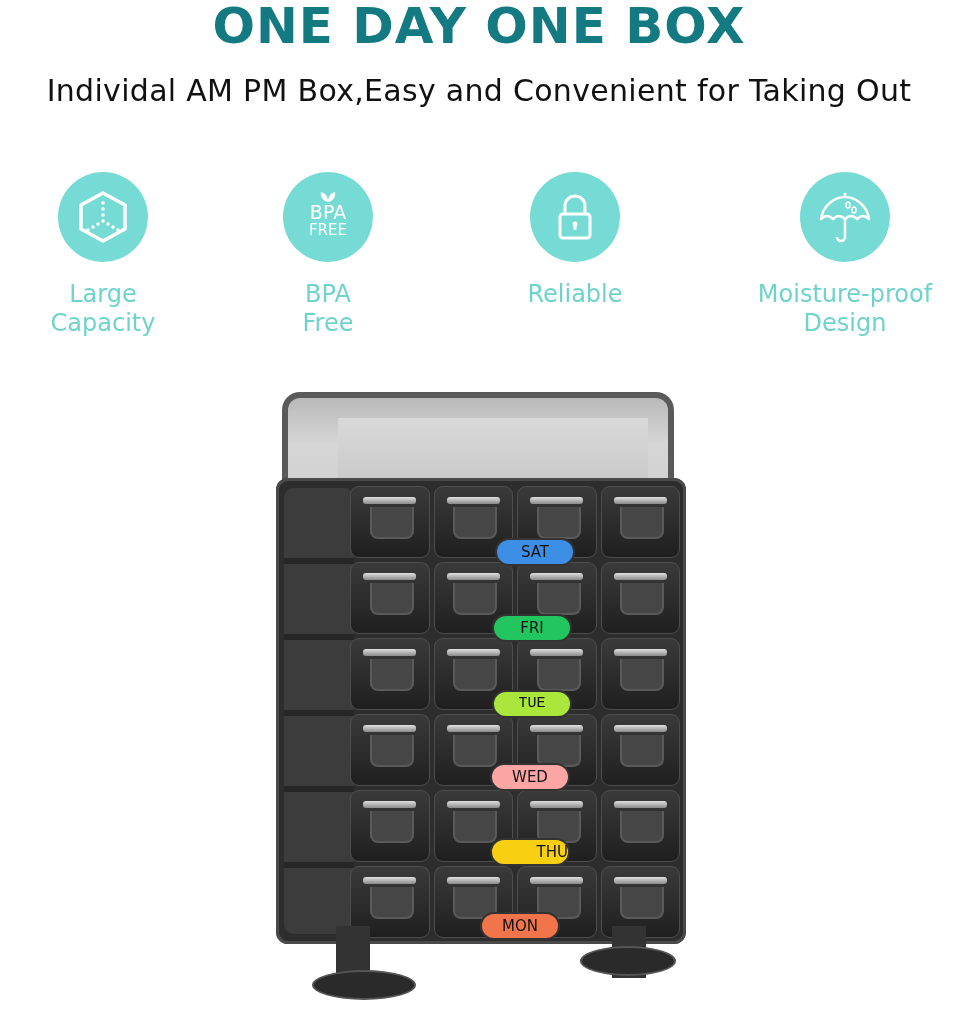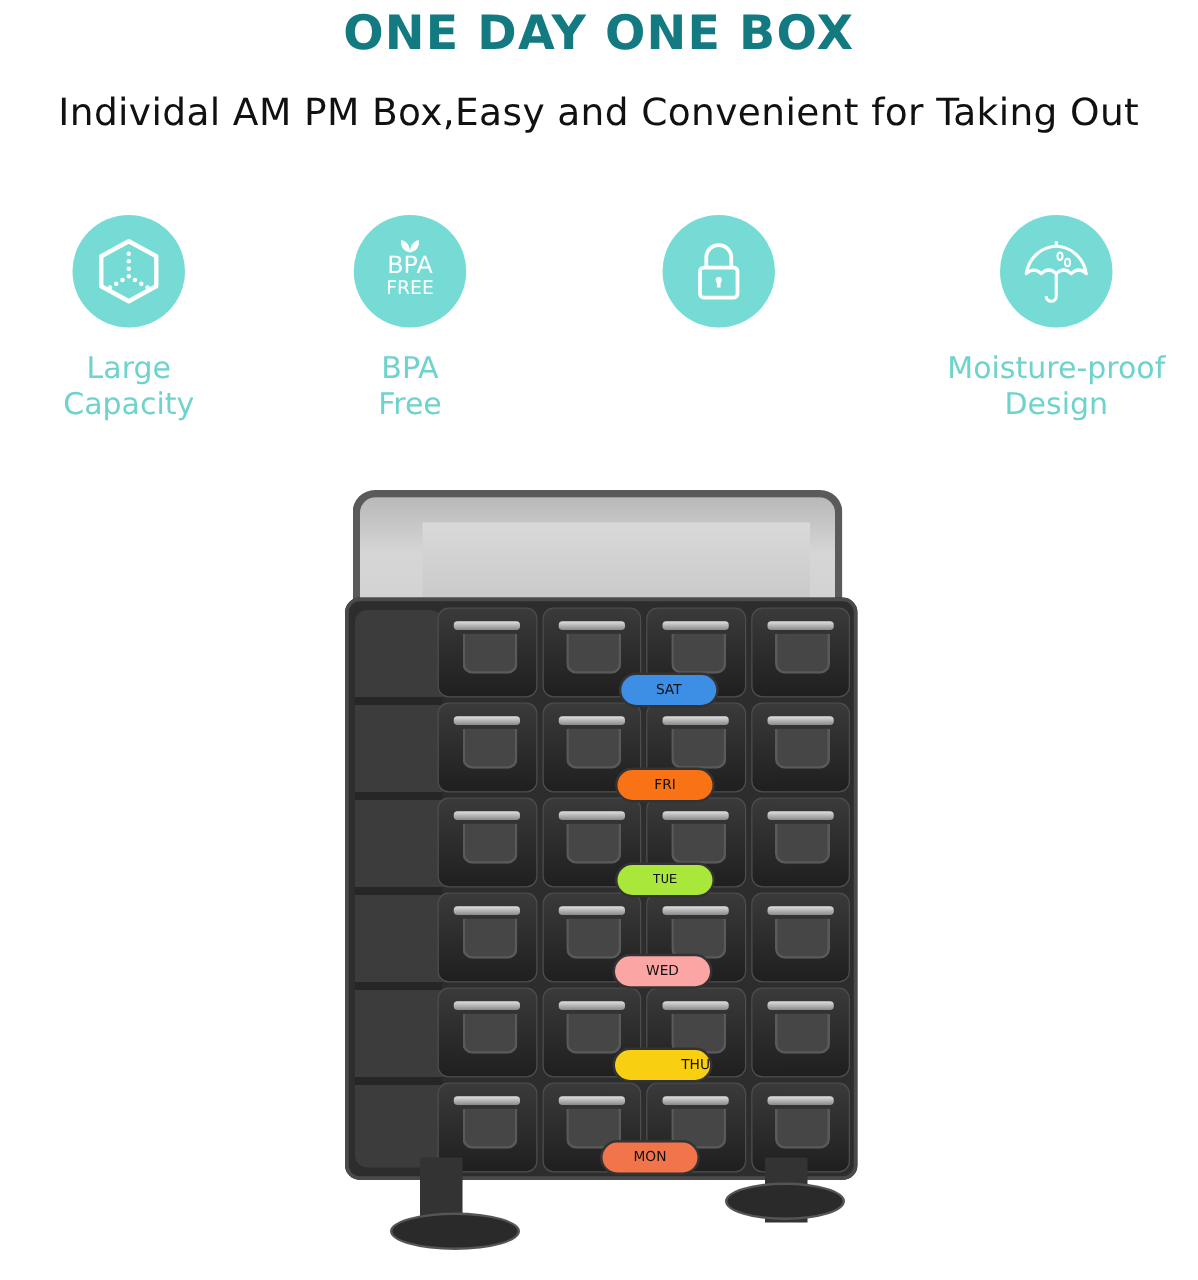--- a/index.html
+++ b/index.html
@@ -2,21 +2,21 @@
 <html><head>
 <meta charset="utf-8">
 <style>
   * { margin: 0; padding: 0; box-sizing: border-box; }
   html, body { width: 958px; height: 1024px; background: #ffffff; overflow: hidden; }
   body { position: relative; font-family: "DejaVu Sans", sans-serif; }
 
   .title {
     position: absolute; left: 0; top: 0; width: 958px; text-align: center;
     font-family: "DejaVu Sans", sans-serif; font-weight: bold;
-    font-size: 38px; line-height: 52px; letter-spacing: 1px;
+    font-size: 50px; line-height: 52px; letter-spacing: 1px;
     color: #137a82;
   }
   .subtitle {
     position: absolute; left: 0; top: 74px; width: 958px; text-align: center;
     font-family: "DejaVu Sans", sans-serif; font-size: 30px; line-height: 34px;
     color: #111111; letter-spacing: 0.3px;
   }
 
   .feature {
     position: absolute; top: 172px; width: 240px; text-align: center;
@@ -70,21 +70,21 @@
     content: ""; position: absolute; left: 24%; top: 28%; width: 52%; height: 44%;
     background: #464646; border-radius: 0 0 8px 8px; border: 2px solid #5a5a5a; border-top: none;
   }
   .feet { position: absolute; left: 0; top: 540px; width: 414px; height: 96px; }
   .foot-stem { position: absolute; width: 34px; height: 52px; background: #333; }
   .foot-base { position: absolute; height: 30px; border-radius: 50%; background: #2a2a2a; border: 2px solid #555; }
 
   .day-tag {
     position: absolute; left: 219px; width: 80px; height: 28px; border-radius: 14px;
     border: 2px solid #333; text-align: center;
-    font-family: "DejaVu Sans", sans-serif; font-size: 11px; line-height: 24px; color: #111;
+    font-family: "DejaVu Sans", sans-serif; font-size: 15px; line-height: 24px; color: #111;
   }
 </style>
 </head>
 <body>
 
 <div class="title">ONE DAY ONE BOX</div>
 <div class="subtitle">Individal AM PM Box,Easy and Convenient for Taking Out</div>
 
 <div class="feature" style="left:-17px;">
   <div class="icon-circle">
@@ -128,20 +128,21 @@
 <div class="feature" style="left:455px;">
   <div class="icon-circle">
     <svg width="44" height="50" viewBox="0 0 44 50">
       <path d="M12 22 V14 A10 10 0 0 1 32 14 V22" fill="none" stroke="#fff" stroke-width="3"></path>
       <rect x="7" y="22" width="30" height="24" rx="3" fill="none" stroke="#fff" stroke-width="3"></rect>
       <circle cx="22" cy="32" r="2.5" fill="#fff"></circle>
       <rect x="20.5" y="32" width="3" height="6" fill="#fff"></rect>
     </svg>
   </div>
   <div class="label">
+    <span>Reliable</span>
   </div>
 </div>
 
 <div class="feature" style="left:725px;">
   <div class="icon-circle">
     <svg width="60" height="60" viewBox="0 0 60 60">
       <path d="M6 32 C8 18 20 10 30 10 C40 10 52 18 54 32 C50 28 46 28 42 32 C38 28 34 28 30 32 C26 28 22 28 18 32 C14 28 10 28 6 32 Z" fill="none" stroke="#fff" stroke-width="2.5" stroke-linejoin="round"></path>
       <path d="M30 10 V6" stroke="#fff" stroke-width="2.5"></path>
       <path d="M30 32 V50 A4 4 0 0 1 22 50" fill="none" stroke="#fff" stroke-width="2.5"></path>
       <ellipse cx="33" cy="18" rx="2" ry="3" fill="none" stroke="#fff" stroke-width="1.6"></ellipse>
@@ -191,21 +192,21 @@
   <div class="feet">
     <div class="foot-stem" style="left:60px;top:0;"></div>
     <div class="foot-base" style="left:36px;top:44px;width:104px;"></div>
     <div class="foot-stem" style="left:336px;top:0;"></div>
     <div class="foot-base" style="left:304px;top:20px;width:96px;"></div>
   </div>
 
   <div class="day-tag" style="top: 152px; background: rgb(61, 143, 230);">
     <span>SAT</span>
   </div>
-  <div class="day-tag" style="top: 228px; left: 216px; background: #f97316;">
+  <div class="day-tag" style="top: 228px; left: 216px; background: #22c55e;">
     <span>FRI</span>
   </div>
   <div class="day-tag" style="top: 304px; left: 216px; background: rgb(169, 232, 58); font-family: Liberation Mono, monospace;">
     <span>TUE</span>
   </div>
   <div class="day-tag" style="top: 377px; left: 214px; background: #fca5a5;">
     <span>WED</span>
   </div>
   <div class="day-tag" style="top: 452px; left: 214px; background: rgb(249, 207, 18); text-align: right;">
     <span>THU</span>

